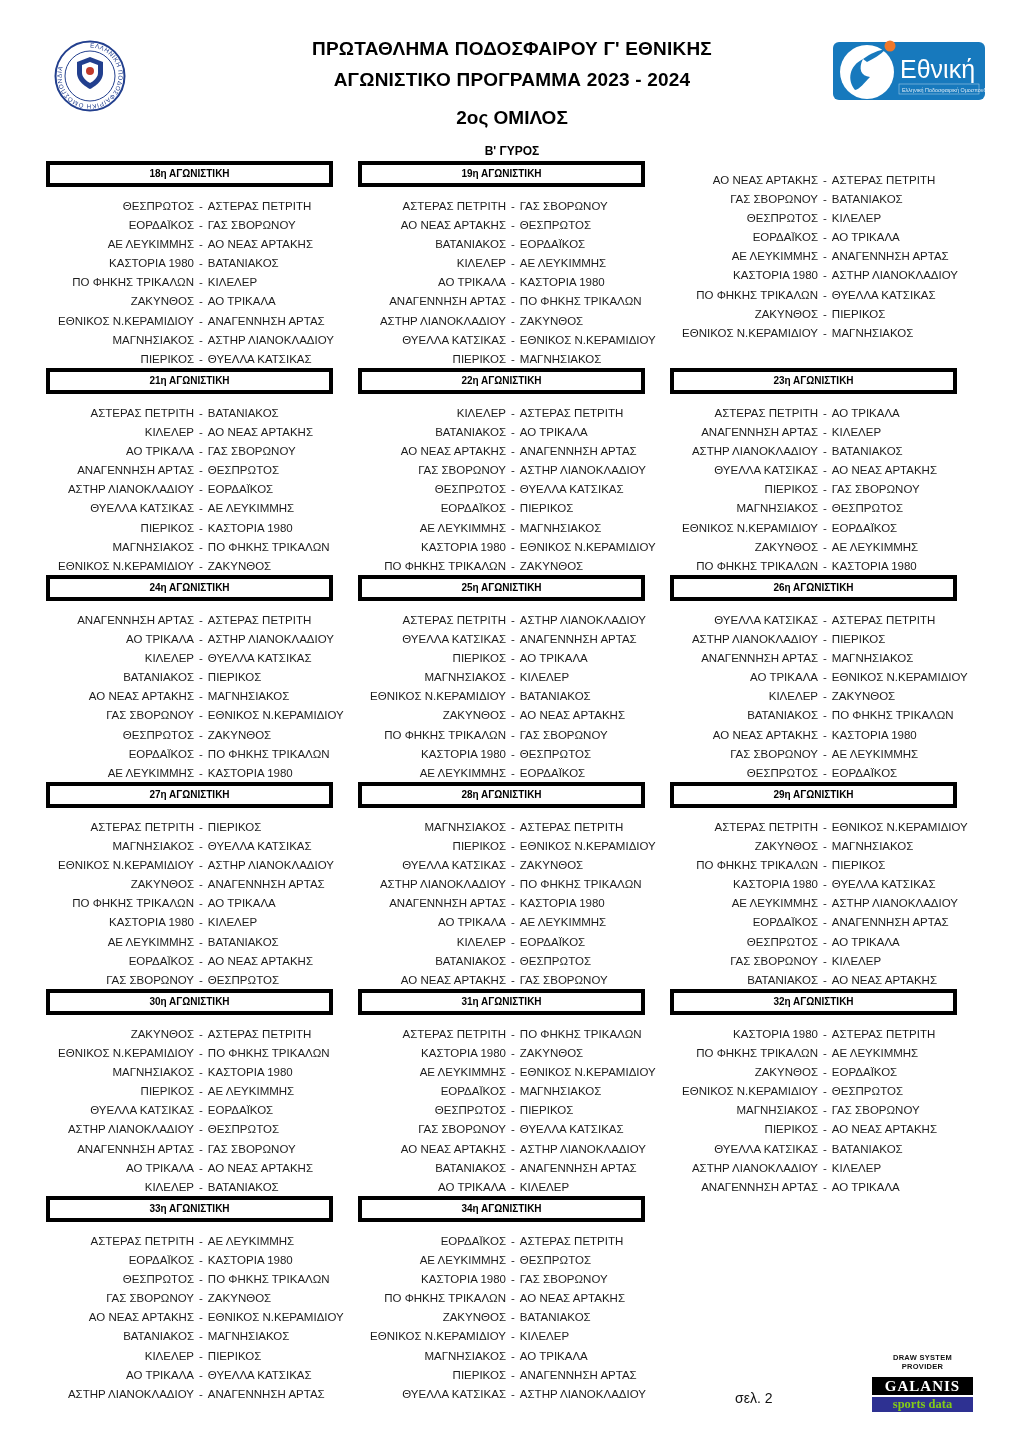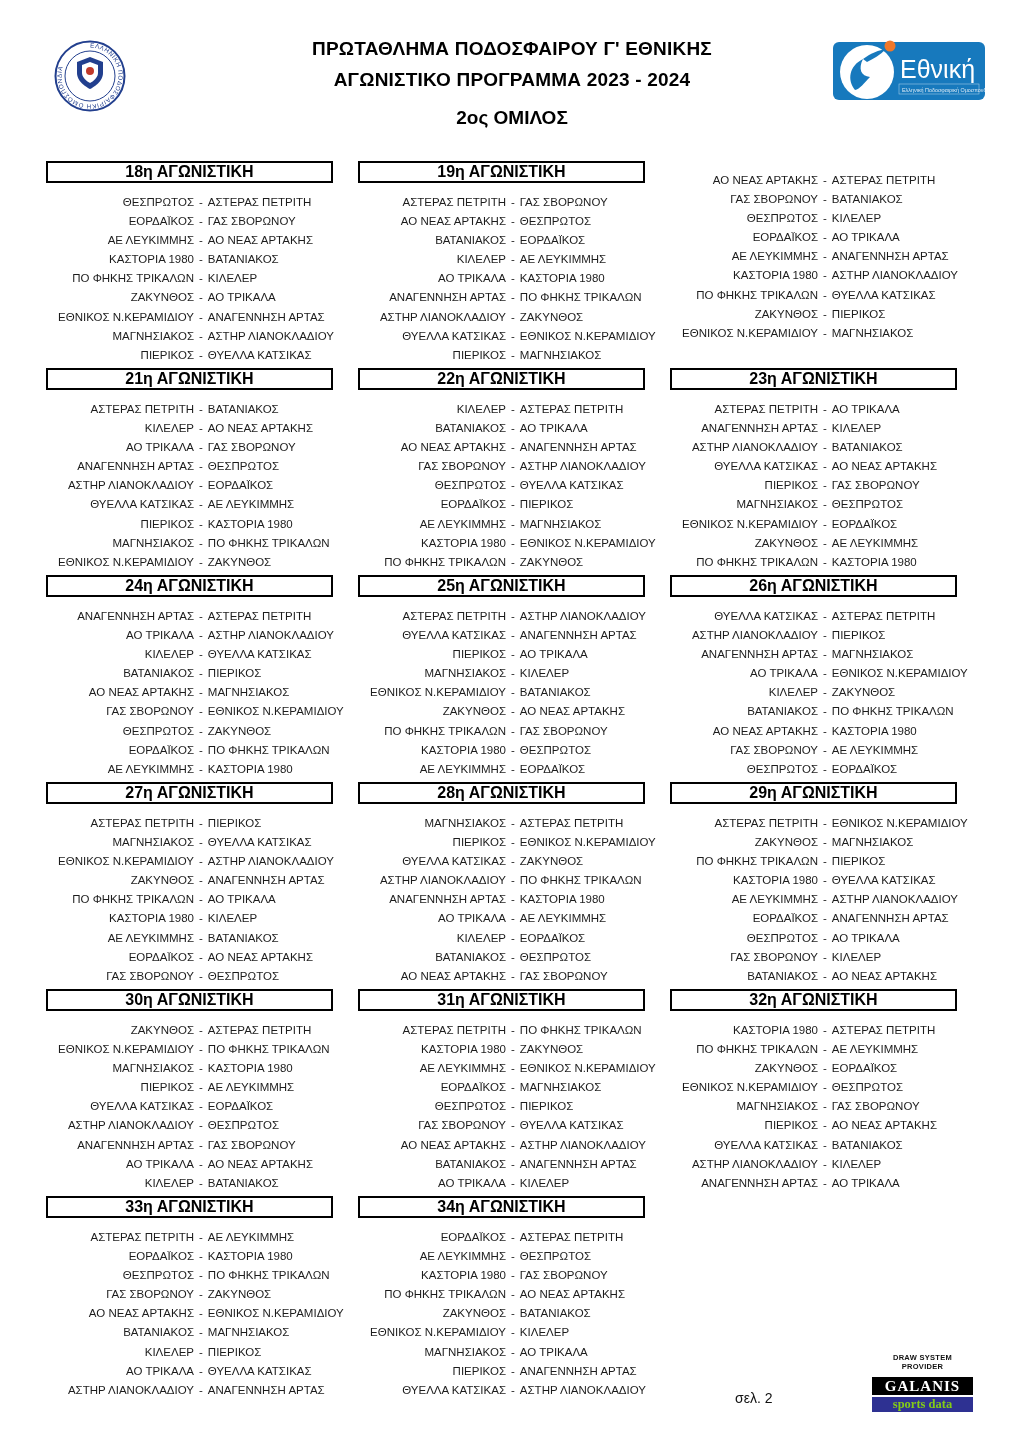--- a/index.html
+++ b/index.html
@@ -13,21 +13,21 @@
   .t4{font-size:12px;font-weight:bold;margin-top:15px;}
 
   
   .fed-logo{position:absolute;left:54px;top:40px;width:72px;height:72px;}
   .sponsor-logo{position:absolute;left:833px;top:38px;width:152px;height:64px;}
 
   
   .grid{position:absolute;left:46px;top:161px;width:932px;
         display:grid;grid-template-columns:repeat(3,287px);column-gap:25px;row-gap:13px;}
   .md-block{height:194px;}
-  .md-header{border:2px solid #000000;background:#fff;font-size:16px;font-weight:bold;
+  .md-header{border:4px solid #000000;background:#fff;font-size:10px;font-weight:bold;
              text-align:center;line-height:16px;padding:1px 0;}
   .md-body{padding-top:10px;}
   .match-row{display:flex;font-size:11.5px;line-height:19.1px;color:#1c1c1c;white-space:nowrap;}
   .home{flex:0 0 148px;text-align:right;}
   .sep{padding:0 5px;}
   .away{flex:1;text-align:left;}
 
   
   .page-label{position:absolute;left:735px;top:1390px;font-size:14px;color:#111;}
   .provider{position:absolute;left:872px;top:1353px;width:101px;}
@@ -54,20 +54,21 @@
     <path d="M36,17 l13,5 v11 c0,10 -13,16 -13,16 c0,0 -13,-6 -13,-16 v-11 z" fill="#223f8e"></path>
     <path d="M36,22 l8,3 v8 c0,6 -8,10 -8,10 c0,0 -8,-4 -8,-10 v-8 z" fill="#ffffff"></path>
     <circle cx="36" cy="31" r="4" fill="#c0392b"></circle>
   </svg>
 </div>
 
 <div class="titles">
   <div class="t1">ΠΡΩΤΑΘΛΗΜΑ ΠΟΔΟΣΦΑΙΡΟΥ Γ' ΕΘΝΙΚΗΣ</div>
   <div class="t2">ΑΓΩΝΙΣΤΙΚΟ ΠΡΟΓΡΑΜΜΑ 2023 - 2024</div>
   <div class="t3">2ος ΟΜΙΛΟΣ</div>
+  <div class="t4">Β' ΓΥΡΟΣ</div>
 </div>
 
 <div class="sponsor-logo">
   <svg width="152" height="64" viewBox="0 0 152 64">
     <rect x="0" y="4" width="152" height="58" rx="6" fill="#1779bd"></rect>
     <circle cx="34" cy="34" r="27" fill="#ffffff"></circle>
     <path d="M22,52 C14,42 16,28 30,21 C25,31 28,38 37,39 C31,45 27,51 22,52 Z" fill="#1779bd"></path>
     <path d="M30,21 C38,15 46,12 53,11 C47,17 40,21 34,24 Z" fill="#1779bd"></path>
     <circle cx="57" cy="8" r="5.5" fill="#f0782a"></circle>
     <text x="67" y="40" font-size="25" fill="#ffffff" font-family="Liberation Sans, sans-serif">Εθνική</text>

